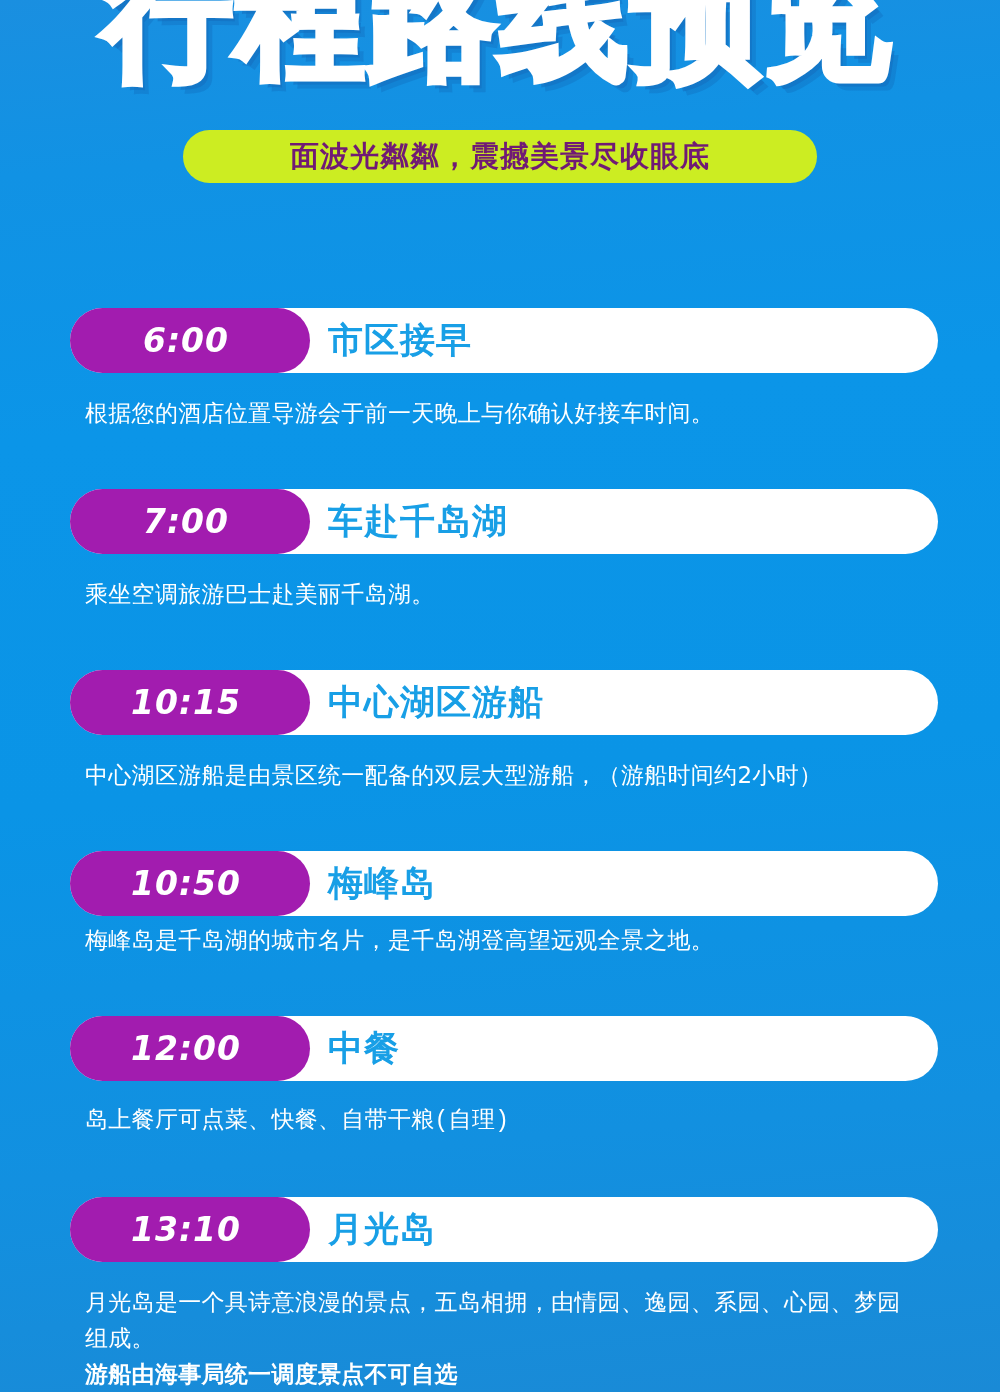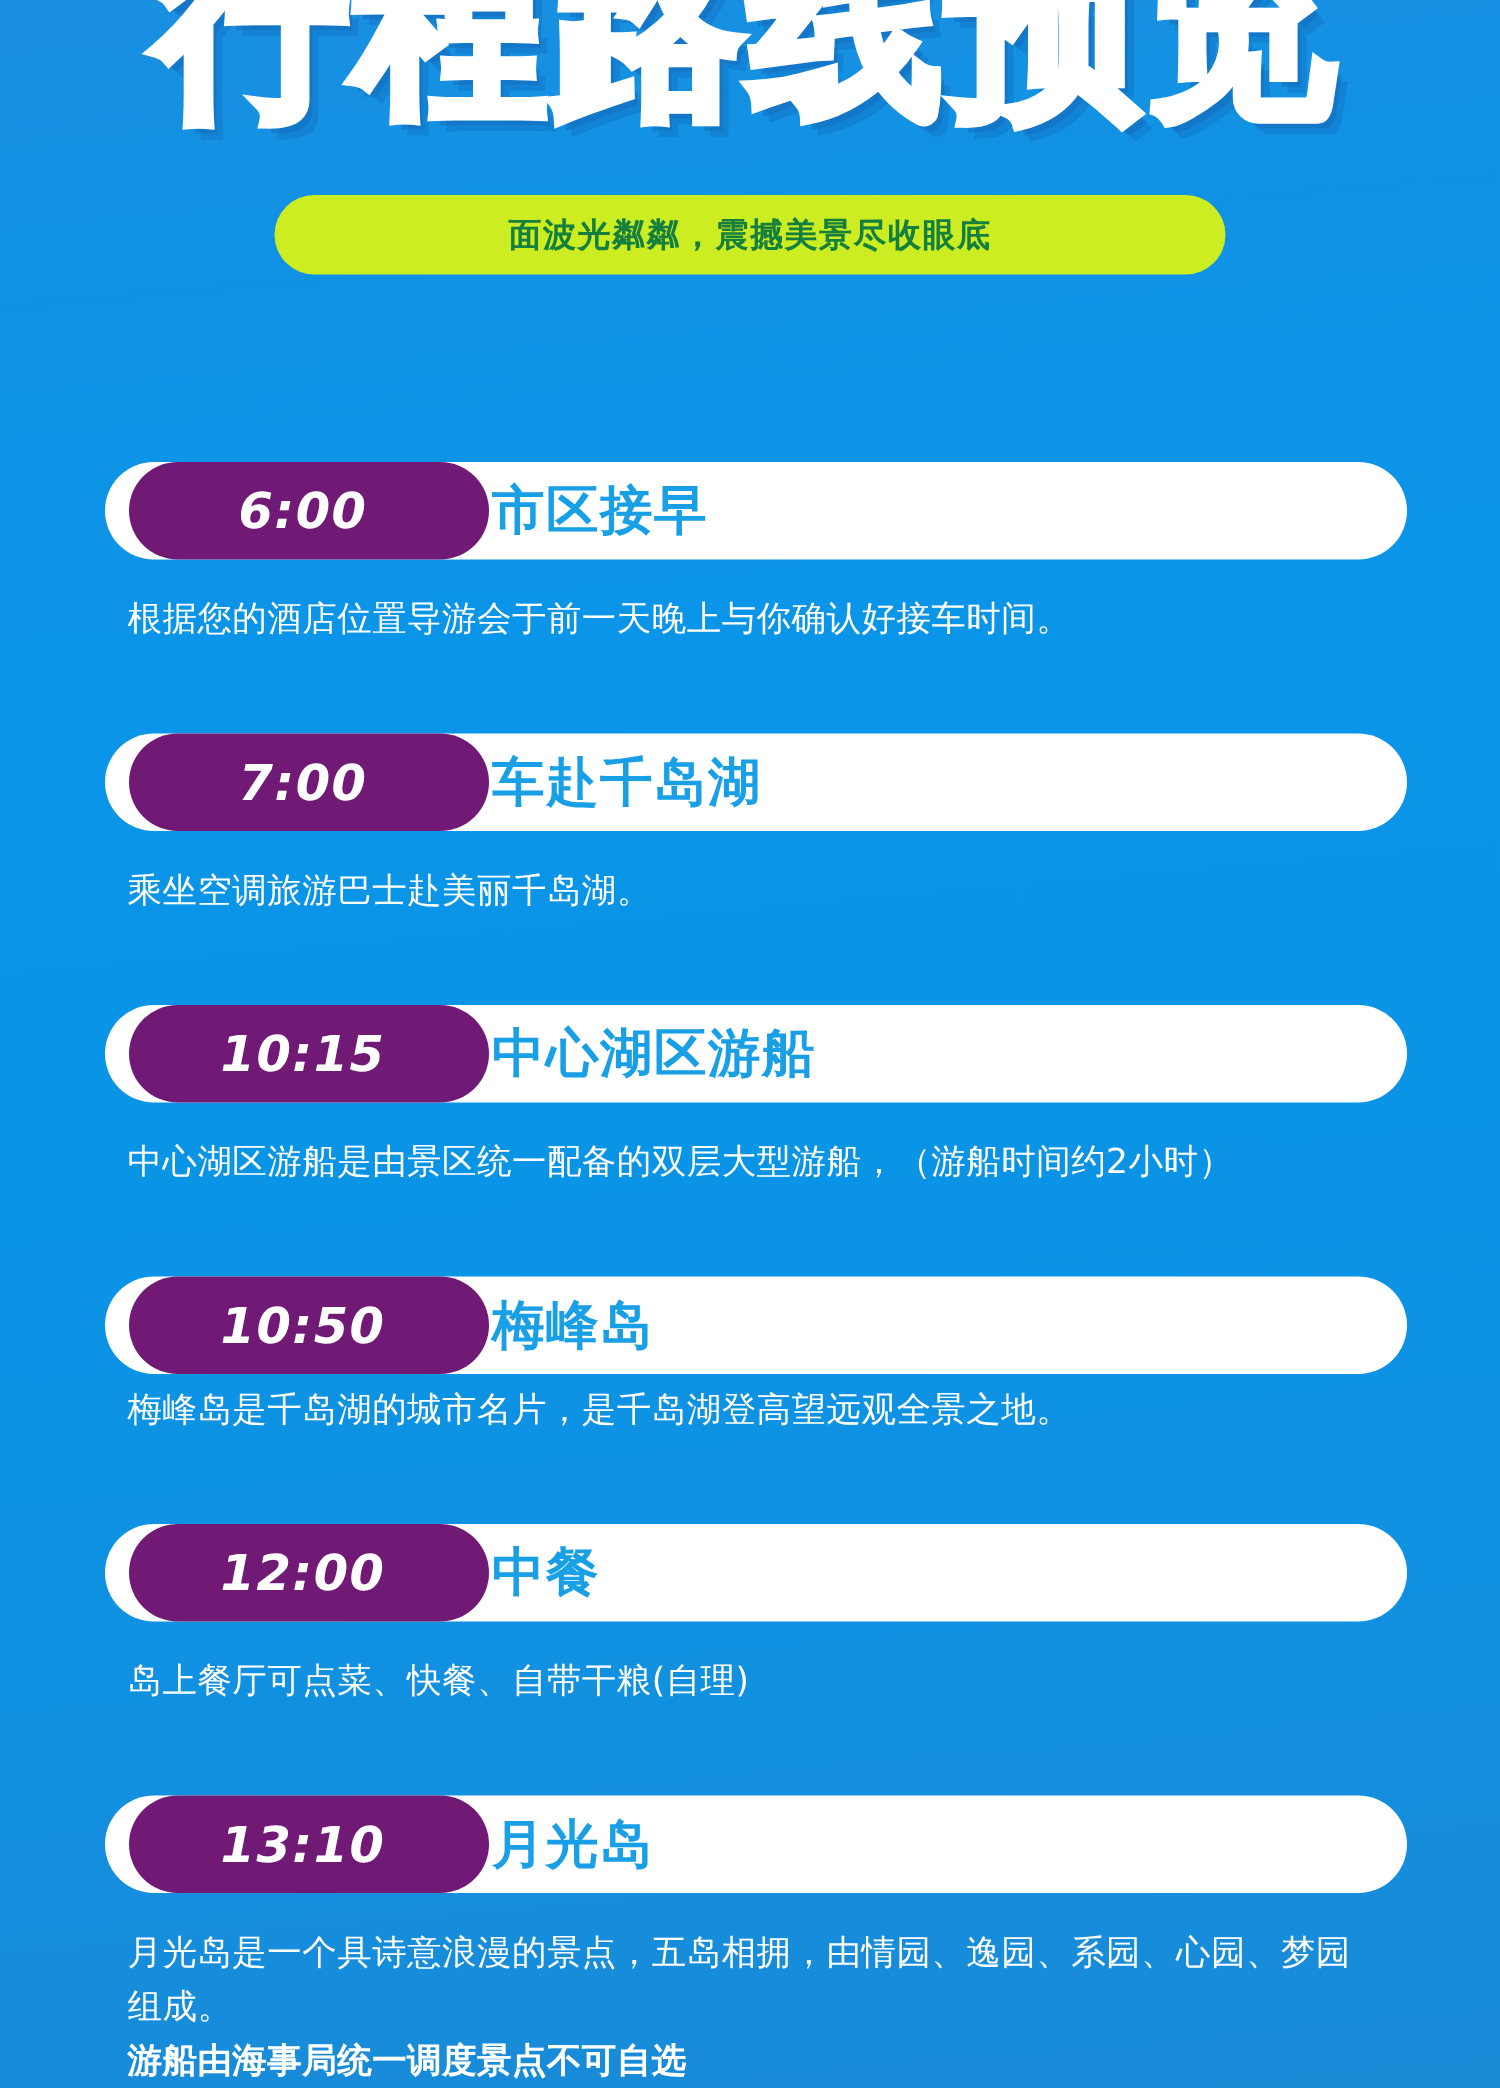--- a/index.html
+++ b/index.html
@@ -35,23 +35,23 @@
   }
   .subtitle-badge{
     position:absolute;
     left:183px; top:130px;
     width:634px; height:53px;
     background:#cced22;
     border-radius:27px;
     display:flex; align-items:center; justify-content:center;
   }
   .subtitle-text{
-    font-size:22px;
+    font-size:29px;
     font-weight:700;
-    color:#15803d;
+    color:#701a75;
     letter-spacing:1px;
     font-family:"DejaVu Sans","Liberation Sans",sans-serif;
     white-space:nowrap;
   }
 
   
   .timeline{
     position:absolute;
     top:186px; left:0;
     width:1000px;
@@ -66,23 +66,23 @@
   }
   .white-pill{
     position:absolute;
     left:0; top:0;
     width:868px; height:65px;
     background:#ffffff;
     border-radius:33px;
   }
   .time-pill{
     position:absolute;
-    left:16px; top:0;
+    left:0; top:0;
     width:240px; height:65px;
-    background:#701a75;
+    background:#a21caf;
     border-radius:33px;
     display:flex; align-items:center; justify-content:center;
     padding-right:8px;
   }
   .time-text{
     font-size:33px;
     font-weight:800;
     font-style:italic;
     color:#ffffff;
     letter-spacing:1px;
@@ -172,21 +172,21 @@
       </div>
     </div>
     <div class="item" style="margin-top: 58px;">
       <div class="row">
         <div class="white-pill"></div>
         <div class="time-pill">
           <span class="time-text">12:00</span>
         </div>
         <div class="act-title">中餐</div>
       </div>
-      <div class="desc" style="margin-top: 22px;">
+      <div class="desc" style="margin-top: 22px; font-family: Liberation Mono, monospace;">
         <p>岛上餐厅可点菜、快餐、自带干粮(自理)</p>
       </div>
     </div>
     <div class="item" style="margin-top: 58px;">
       <div class="row">
         <div class="white-pill"></div>
         <div class="time-pill">
           <span class="time-text">13:10</span>
         </div>
         <div class="act-title">月光岛</div>

